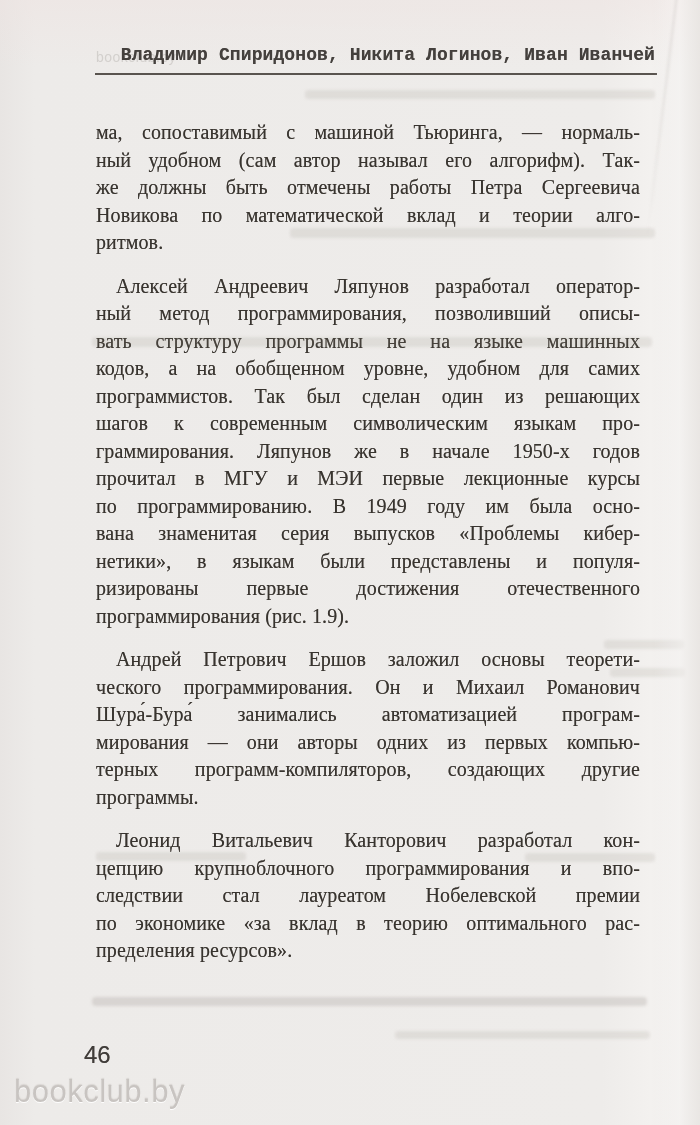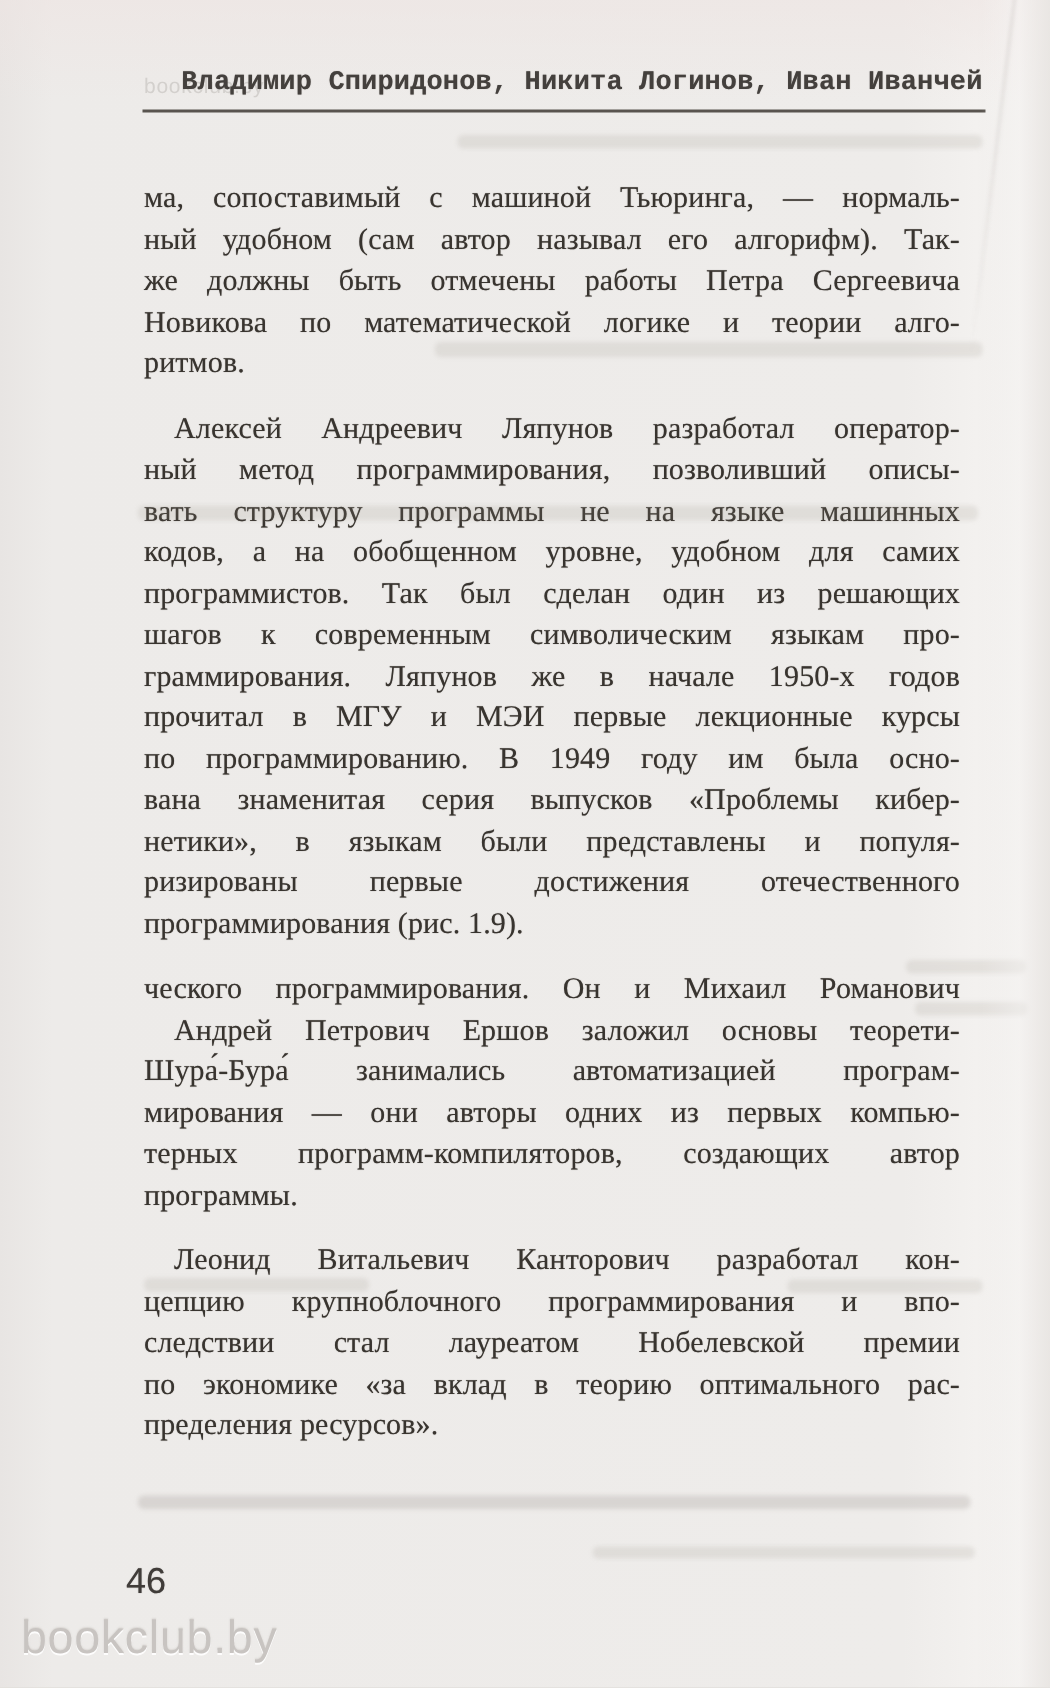--- a/index.html
+++ b/index.html
@@ -140,44 +140,44 @@
 
   <div class="running-head">Владимир Спиридонов, Никита Логинов, Иван Иванчей</div>
 
   <div class="head-rule"></div>
 
   <div class="body-text">
       <div class="paragraph">
         <div class="line">ма, сопоставимый с машиной Тьюринга, — нормаль-</div>
         <div class="line">ный удобном (сам автор называл его алгорифм). Так-</div>
         <div class="line">же должны быть отмечены работы Петра Сергеевича</div>
-        <div class="line">Новикова по математической логике и теории алго-</div>
+        <div class="line">Новикова по математической вклад и теории алго-</div>
         <div class="line last">ритмов.</div>
       </div>
       <div class="paragraph">
         <div class="line first-indent">Алексей Андреевич Ляпунов разработал оператор-</div>
         <div class="line">ный метод программирования, позволивший описы-</div>
         <div class="line">вать структуру программы не на языке машинных</div>
         <div class="line">кодов, а на обобщенном уровне, удобном для самих</div>
         <div class="line">программистов. Так был сделан один из решающих</div>
         <div class="line">шагов к современным символическим языкам про-</div>
         <div class="line">граммирования. Ляпунов же в начале 1950-х годов</div>
         <div class="line">прочитал в МГУ и МЭИ первые лекционные курсы</div>
         <div class="line">по программированию. В 1949 году им была осно-</div>
         <div class="line">вана знаменитая серия выпусков «Проблемы кибер-</div>
         <div class="line">нетики», в языкам были представлены и популя-</div>
         <div class="line">ризированы первые достижения отечественного</div>
         <div class="line last">программирования (рис. 1.9).</div>
       </div>
       <div class="paragraph">
+        <div class="line first-indent">Андрей Петрович Ершов заложил основы теорети-</div>
         <div class="line">ческого программирования. Он и Михаил Романович</div>
-        <div class="line first-indent">Андрей Петрович Ершов заложил основы теорети-</div>
         <div class="line">Шура́-Бура́ занимались автоматизацией програм-</div>
         <div class="line">мирования — они авторы одних из первых компью-</div>
-        <div class="line">терных программ-компиляторов, создающих автор</div>
+        <div class="line">терных программ-компиляторов, создающих другие</div>
         <div class="line last">программы.</div>
       </div>
       <div class="paragraph">
         <div class="line first-indent">Леонид Витальевич Канторович разработал кон-</div>
         <div class="line">цепцию крупноблочного программирования и впо-</div>
         <div class="line">следствии стал лауреатом Нобелевской премии</div>
         <div class="line">по экономике «за вклад в теорию оптимального рас-</div>
         <div class="line last">пределения ресурсов».</div>
       </div>
     </div>

